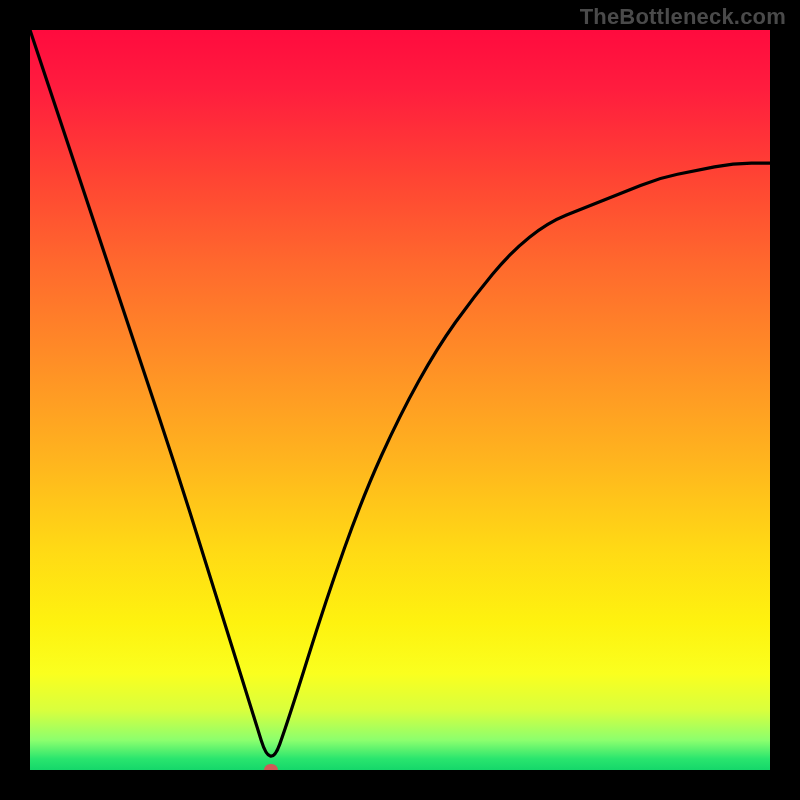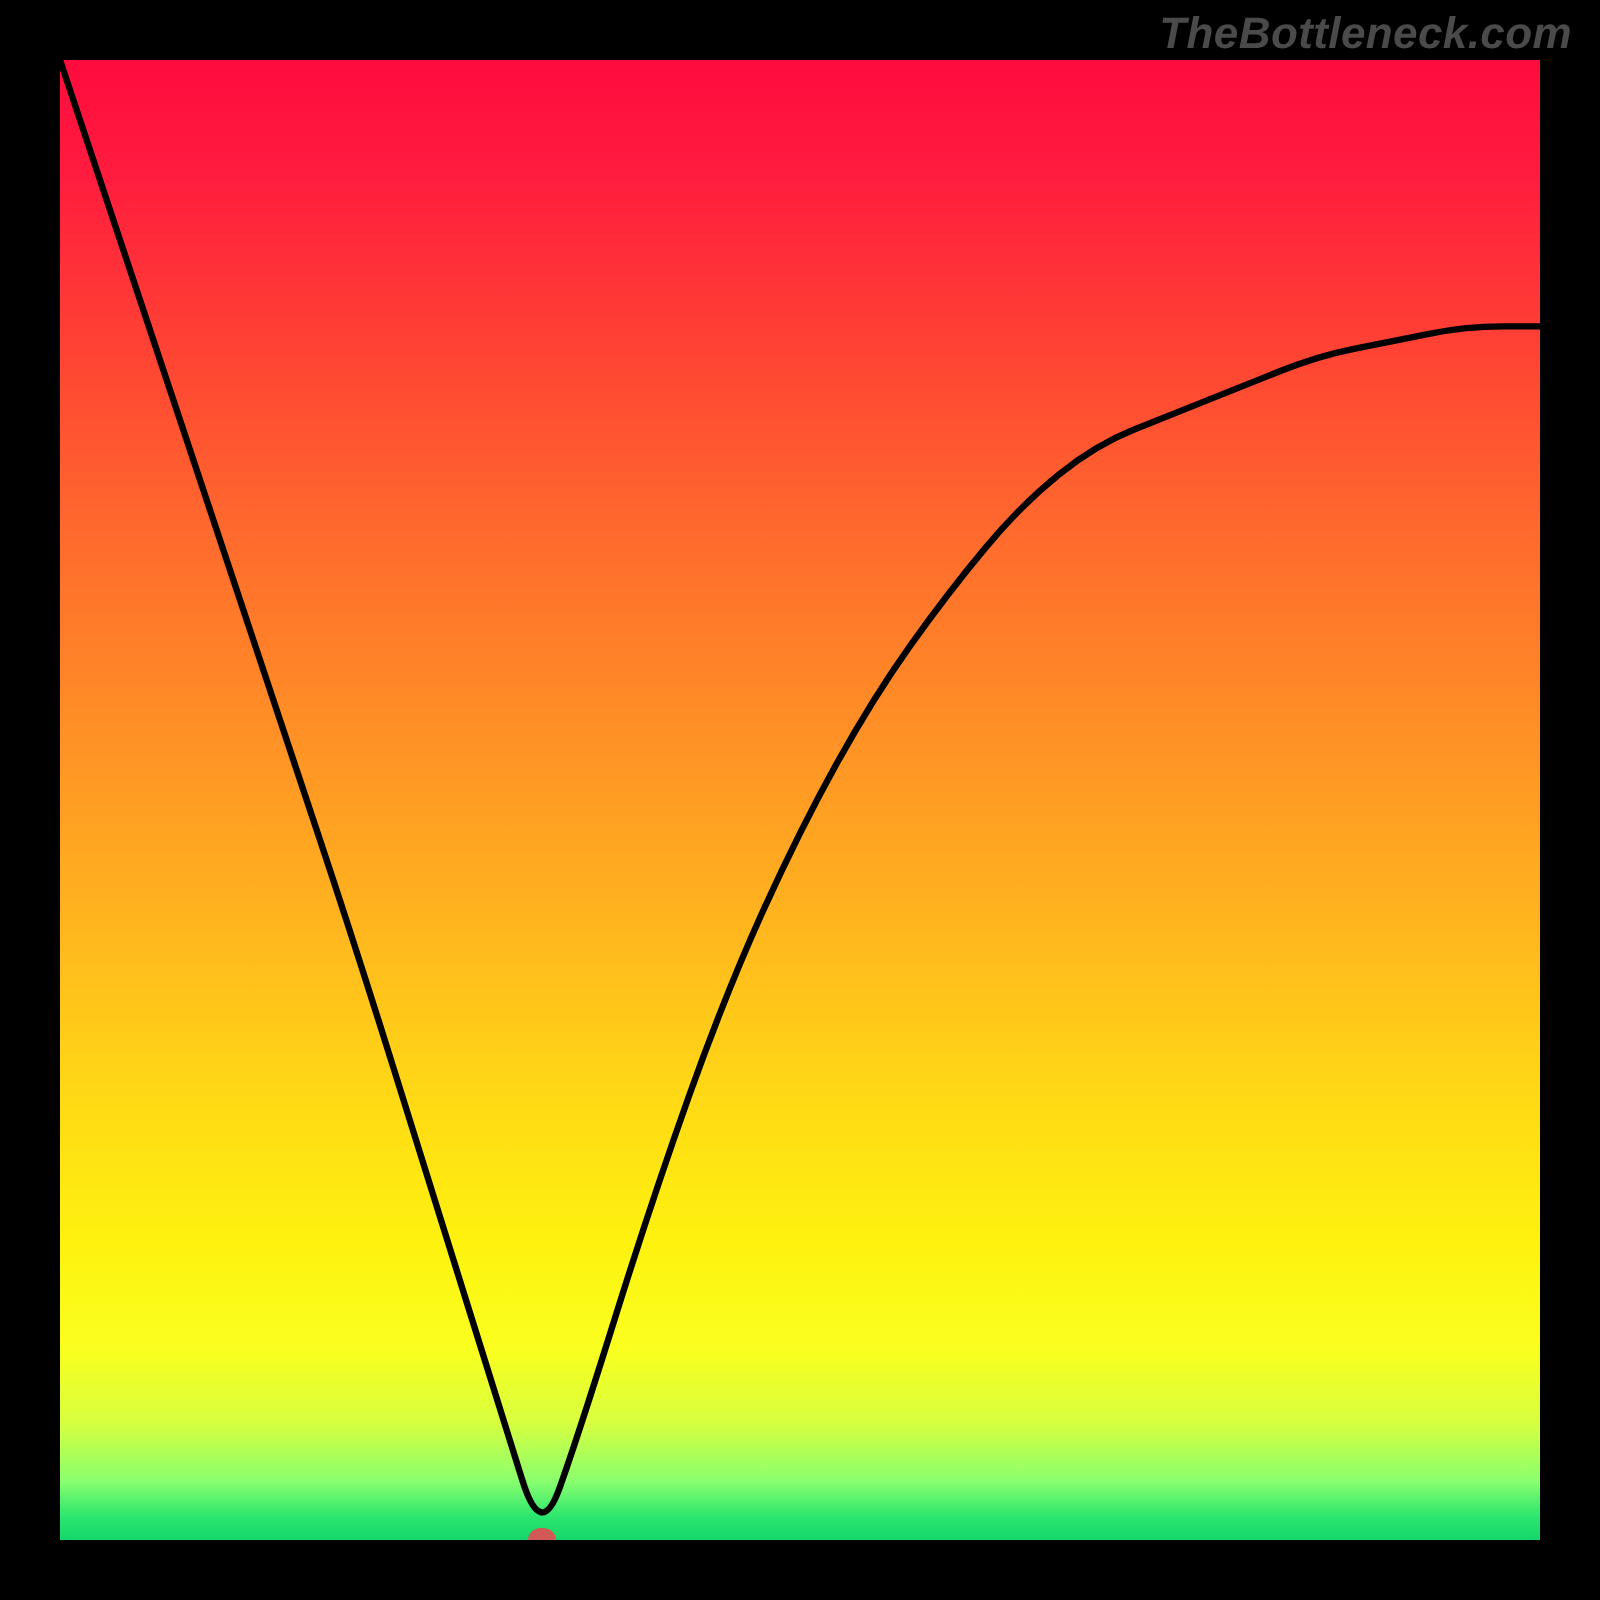--- a/index.html
+++ b/index.html
@@ -8,21 +8,20 @@
     width: 800px;
     height: 800px;
     background: #000;
     font-family: Arial, Helvetica, sans-serif;
   }
   .frame {
     position: relative;
     width: 800px;
     height: 580px;
     background: #000;
-    font-style: italic;
   }
   .watermark {
     position: absolute;
     top: 4px;
     right: 14px;
     color: #4a4a4a;
     font-size: 22px;
     font-weight: 600;
     letter-spacing: 0.2px;
     z-index: 5;

